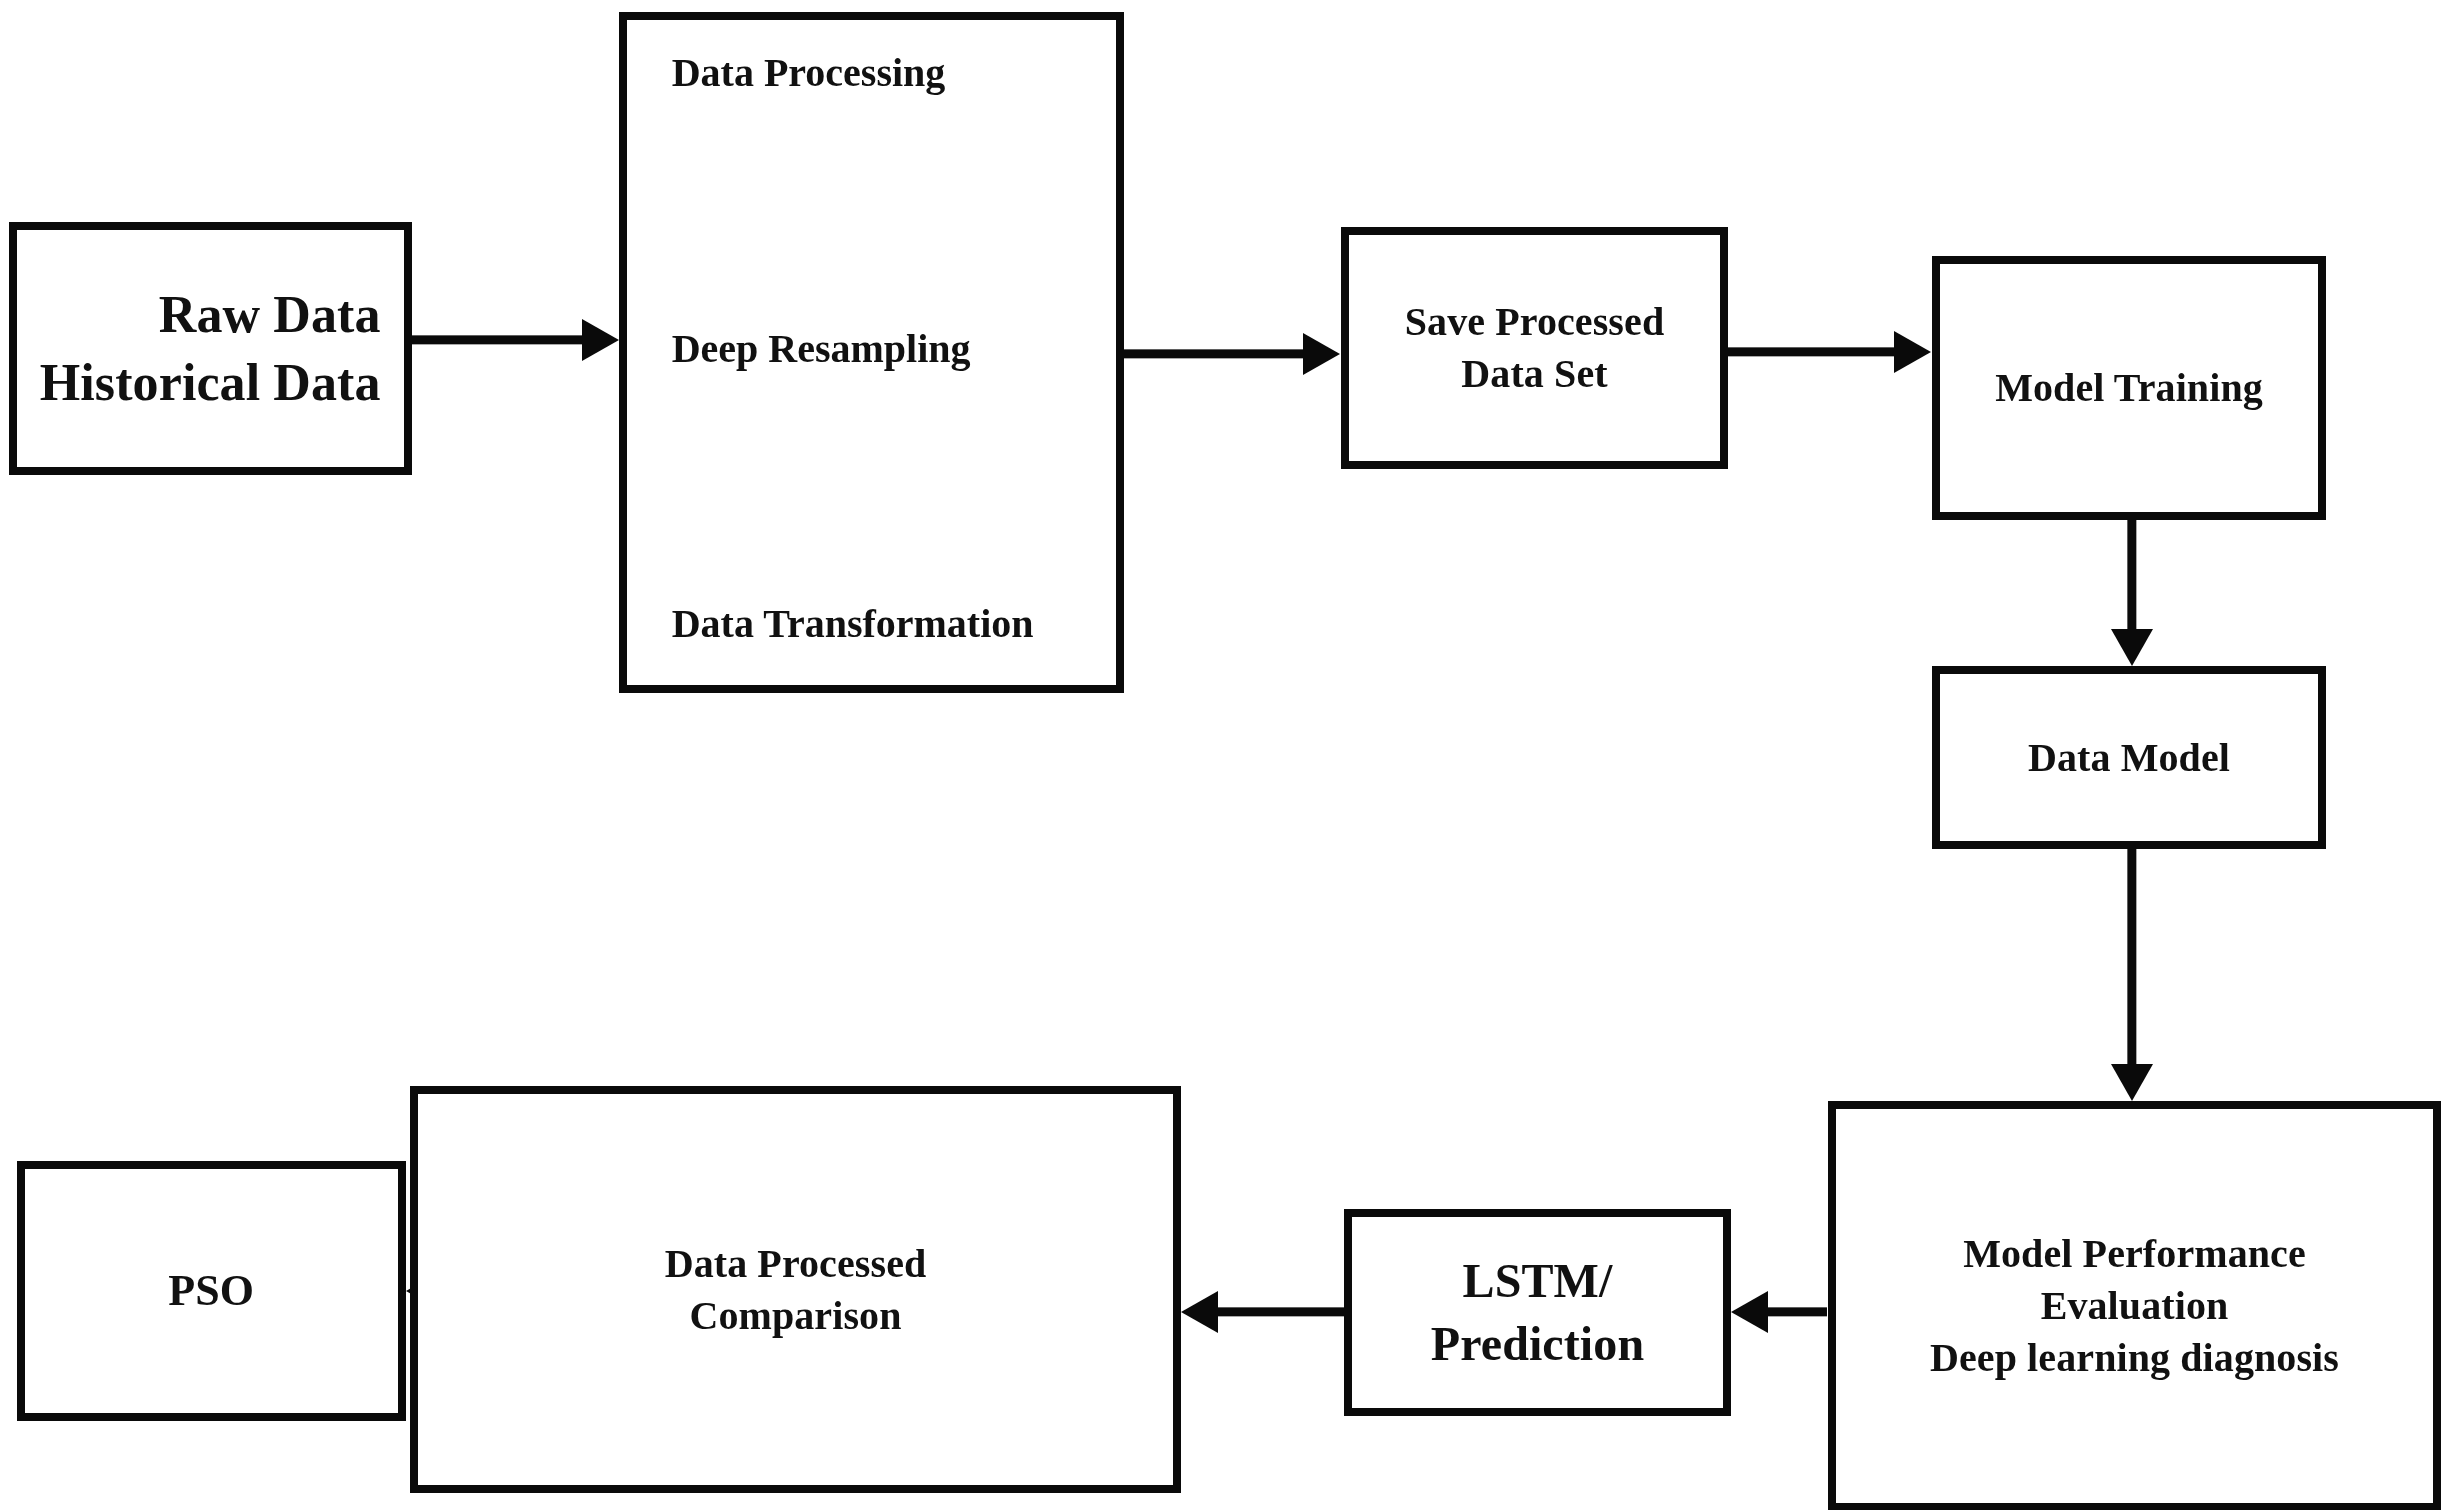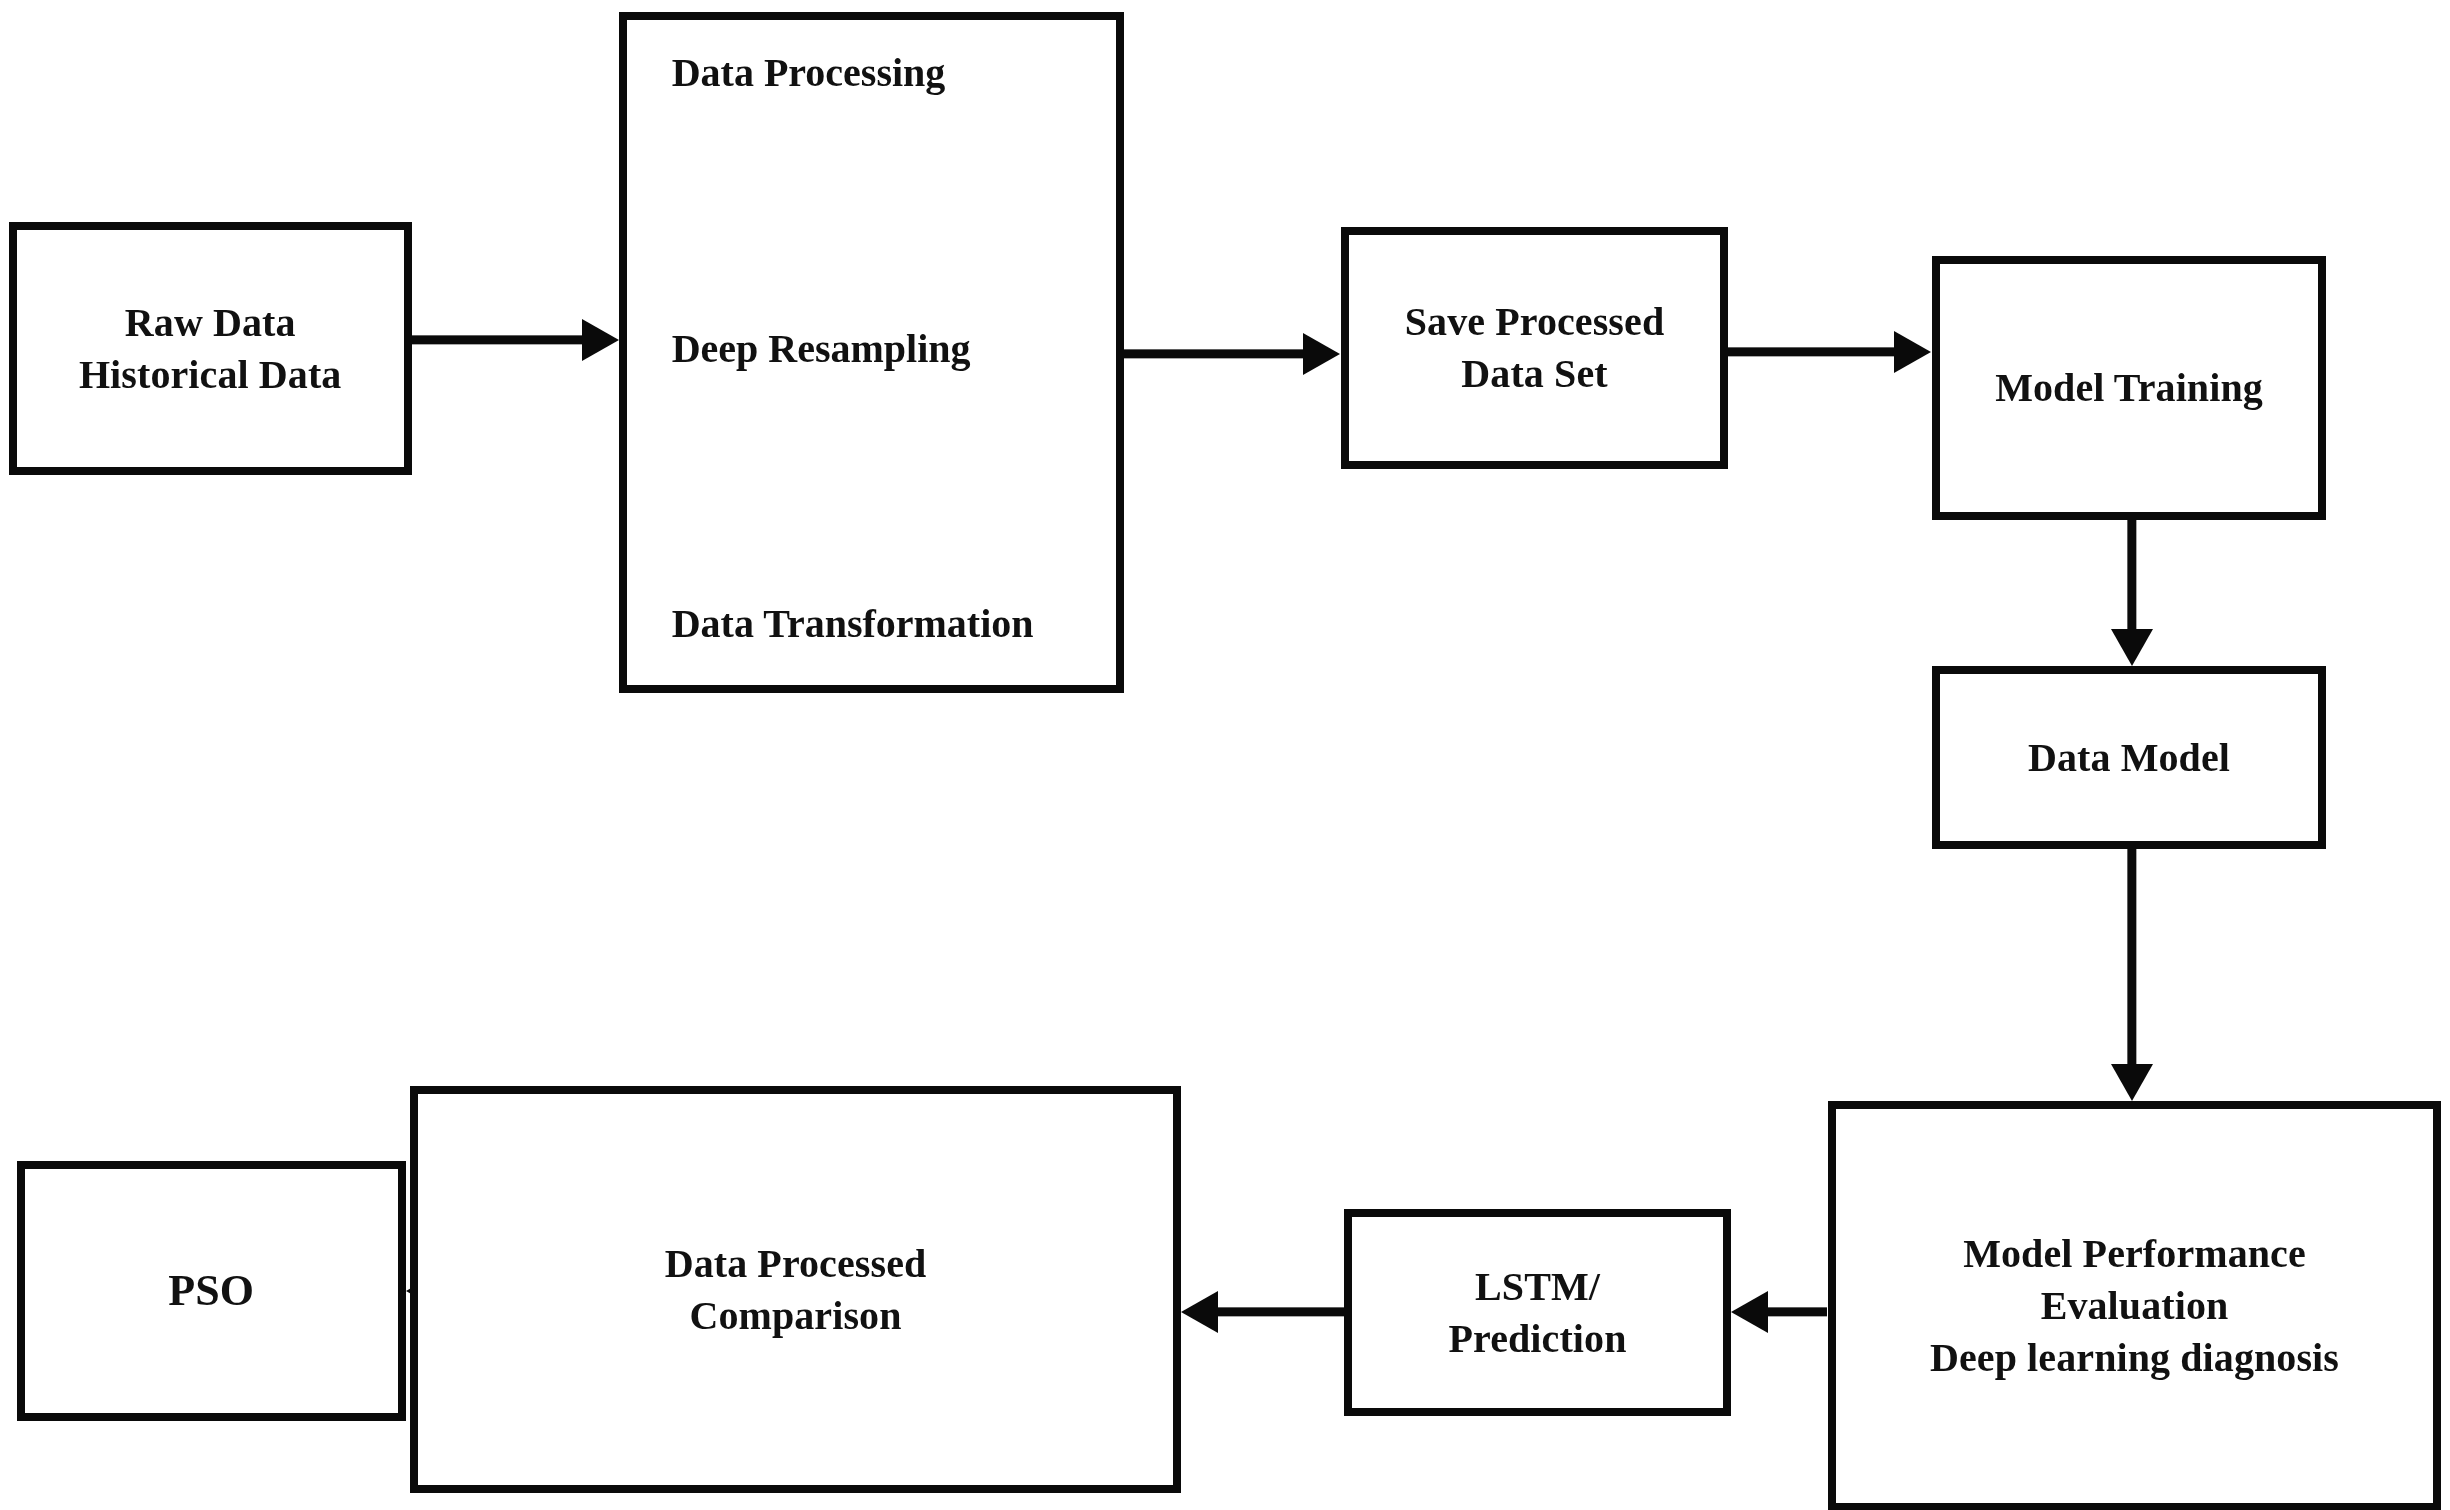--- a/index.html
+++ b/index.html
@@ -29,21 +29,21 @@
   .node .label {
     font-weight: bold;
     color: #111111;
     line-height: 1.30;
     text-align: center;
     white-space: pre-line;
     letter-spacing: 0.1px;
   }
   
   #node-raw-data      { left: 8.7px;   top: 222px;  width: 403px;  height: 253px; }
-  #node-raw-data .label      { font-size: 40px; }
+  #node-raw-data .label      { font-size: 52px; text-align: right; }
 
   #node-data-processing { left: 619px; top: 12px;  width: 505px;  height: 681px;
                           align-items: stretch; justify-content: flex-start; }
   #node-data-processing .steps {
     display: flex;
     flex-direction: column;
     justify-content: space-between;
     width: 100%;
     padding: 31px 0 39px 14.7px;
     box-sizing: border-box;
@@ -63,21 +63,21 @@
   #node-model-training { left: 1932px; top: 220px; width: 394px;  height: 264px; margin-top: 36px; }
   #node-model-training .label { font-size: 40px; }
 
   #node-save-model     { left: 1932px; top: 666px; width: 394px;  height: 183px; }
   #node-save-model .label { font-size: 40px; }
 
   #node-model-performance { left: 1828px; top: 1101px; width: 613px; height: 410px; }
   #node-model-performance .label { font-size: 40px; }
 
   #node-lstm-prediction { left: 1344px; top: 1209px; width: 387px; height: 207px; }
-  #node-lstm-prediction .label { font-size: 40px; }
+  #node-lstm-prediction .label { font-size: 48px; }
 
   #node-data-accuracy  { left: 410px;  top: 1086px; width: 771px; height: 407px; }
   #node-data-accuracy .label { font-size: 40px; }
 
   #node-pso            { left: 16.7px;   top: 1161px; width: 389px;  height: 260px; }
   #node-pso .label     { font-size: 44px; }
 
   
   .edge { position: absolute; z-index: 1; }
   .edge .shaft-h {

